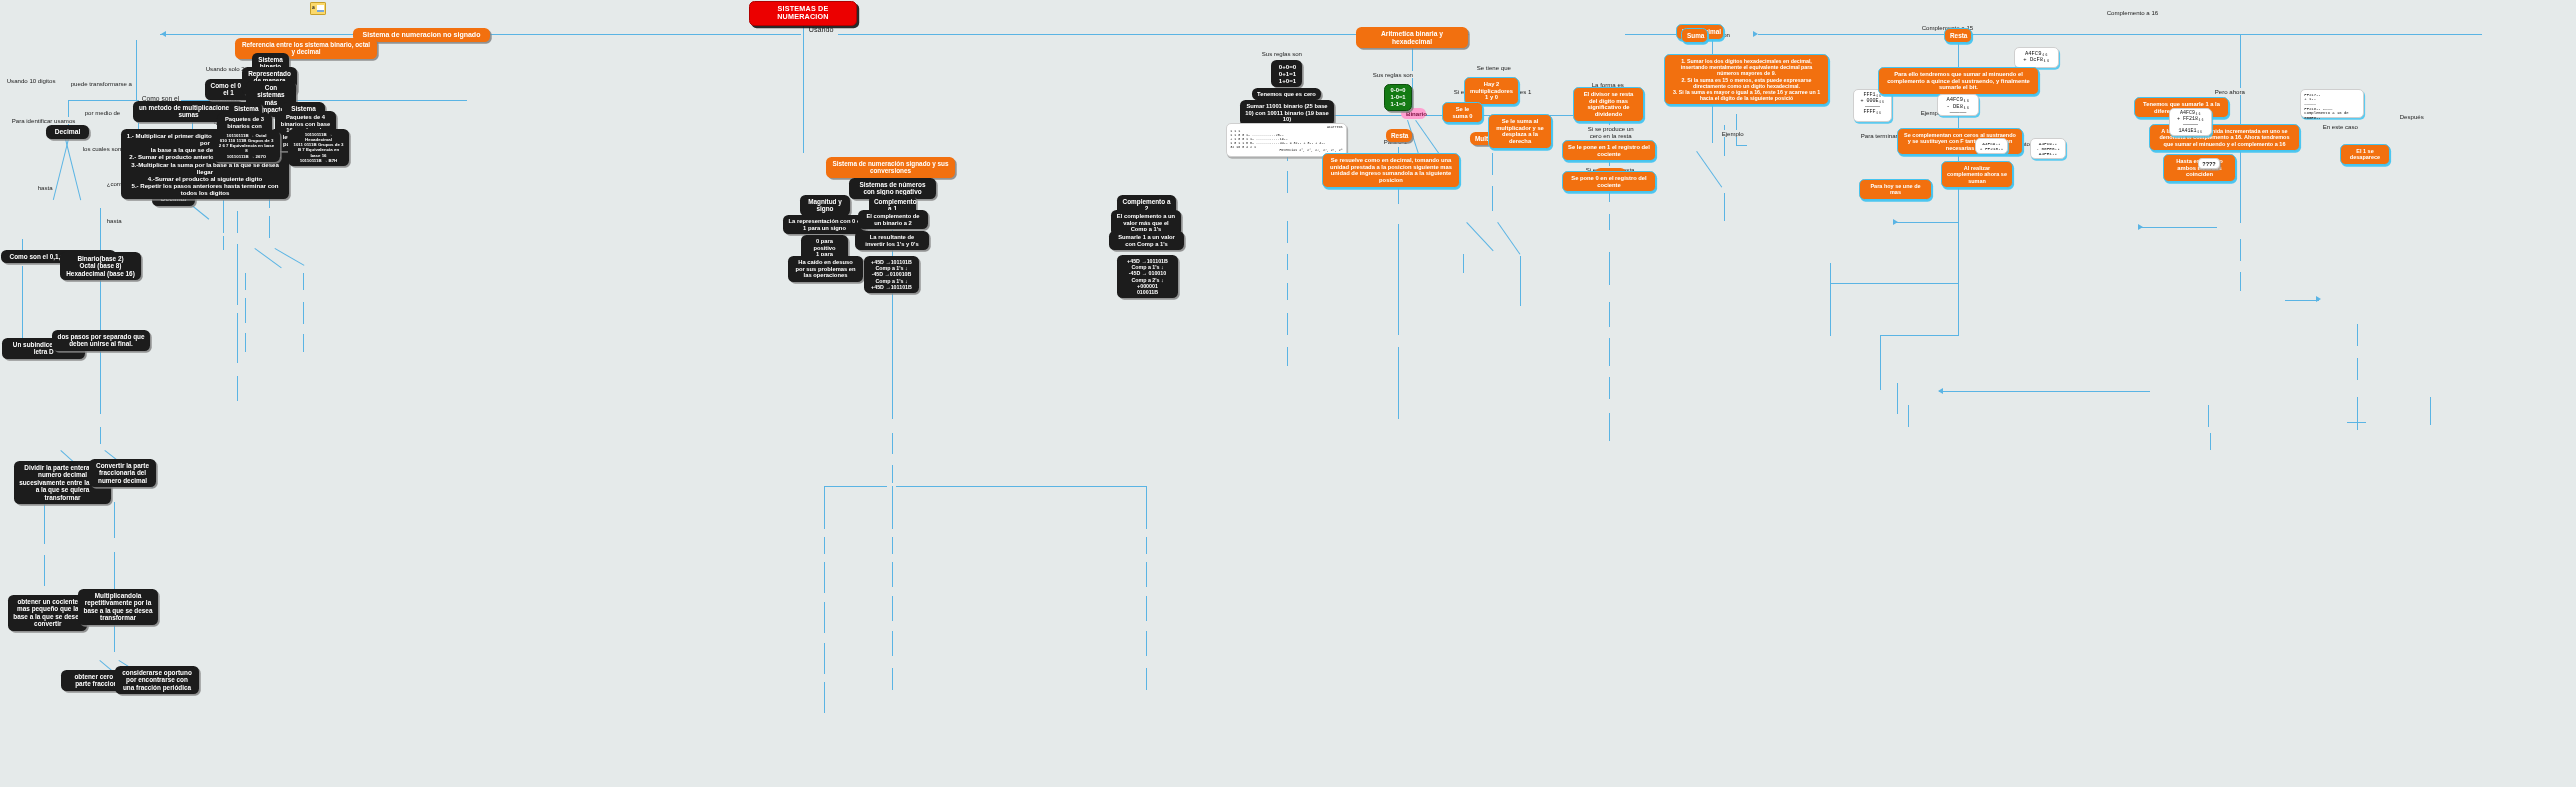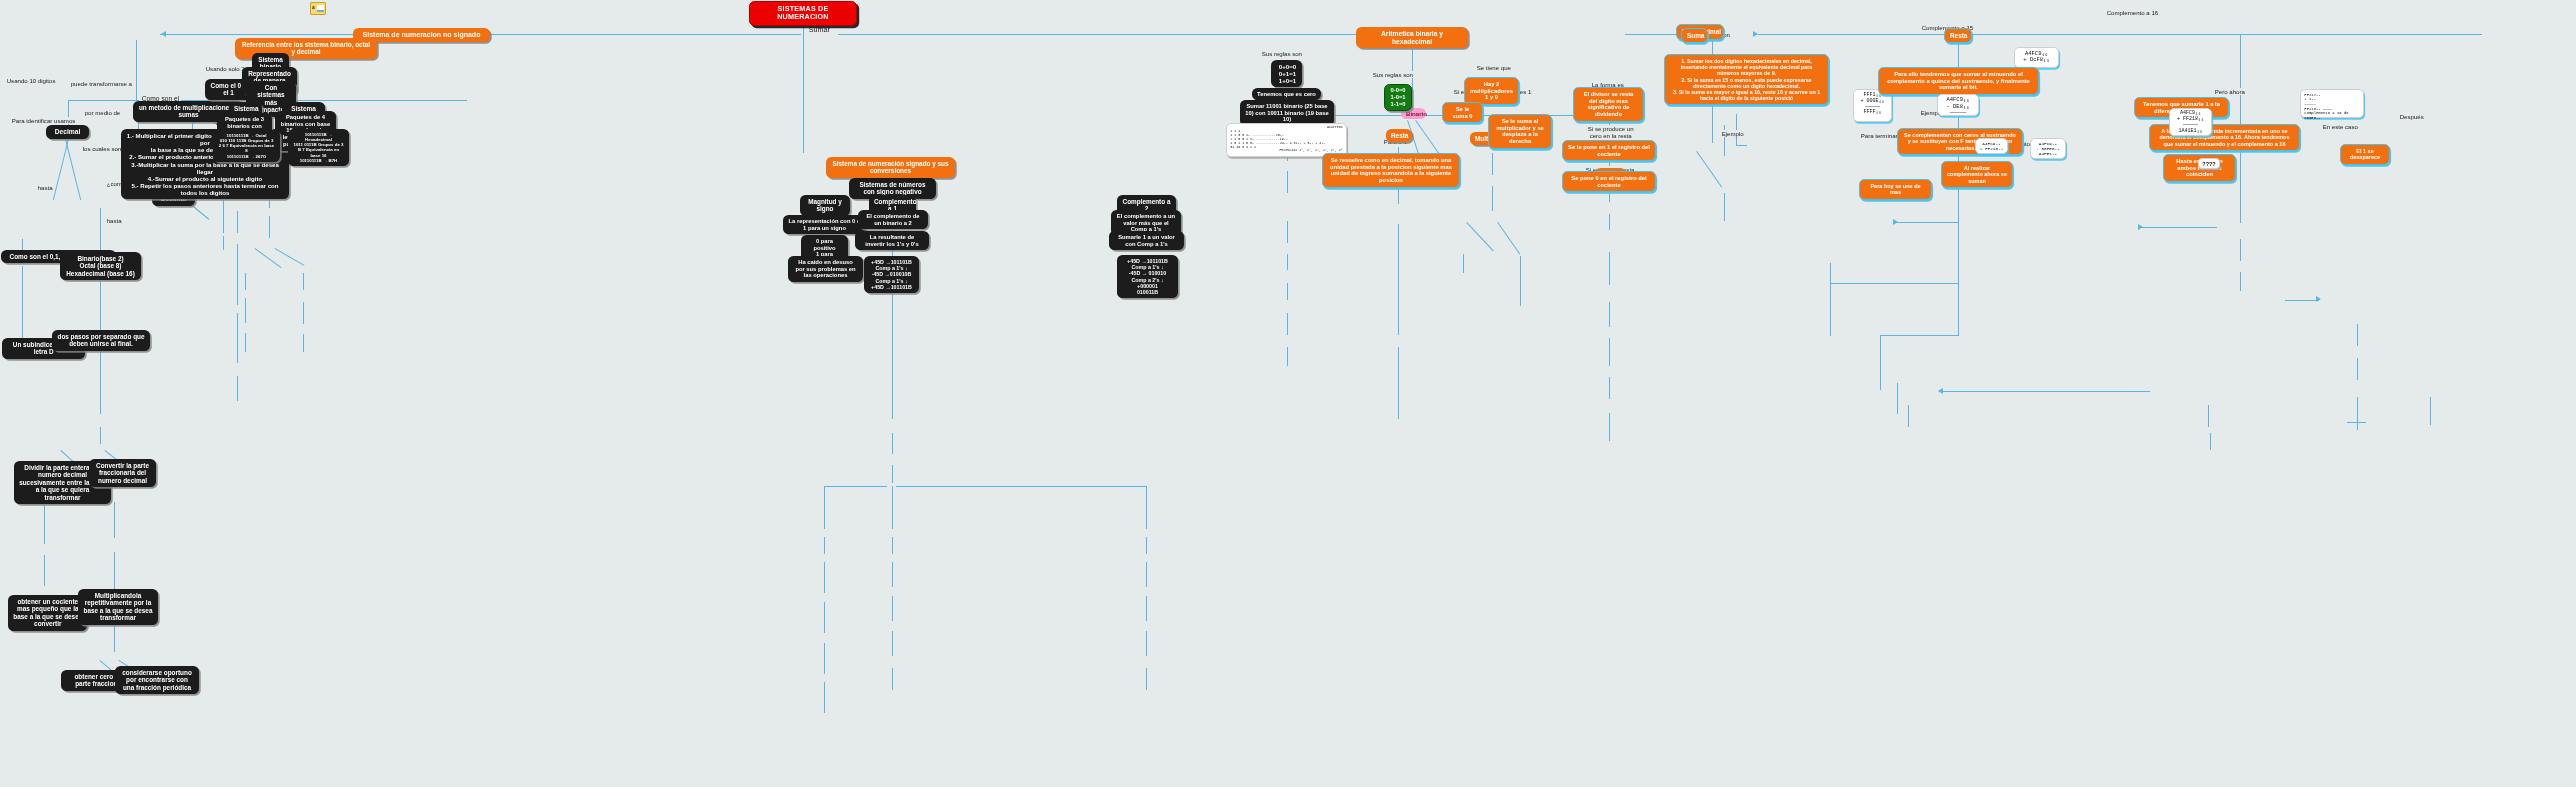--- a/index.html
+++ b/index.html
@@ -244,21 +244,21 @@
   <div class="ln lnv" style="left:2357px;top:358px;height:22px;"></div>
   <div class="ln lnh" style="left:1939px;top:391px;width:211px;"></div>
   <div class="arrow arrow-l" style="left:1938px;top:388px;"></div>
   <div class="ln lnv" style="left:1908px;top:405px;height:22px;"></div>
   <div class="ln lnv" style="left:2208px;top:405px;height:22px;"></div>
   <div class="ln lnv" style="left:2357px;top:397px;height:33px;"></div>
   <div class="ln lnv" style="left:2430px;top:397px;height:28px;"></div>
   <div class="ln lnh" style="left:2347px;top:422px;width:19.4px;"></div>
   <div class="ln lnv" style="left:2210px;top:433px;height:16.6px;"></div>
 
-  <div class="lbl" style="left:807px;top:25px;font-size:7.2px;">Sumar</div>
+  <div class="lbl" style="left:807px;top:25px;font-size:7.2px;">Usando</div>
   <div class="lbl" style="left:140px;top:95px;font-size:6.7px;">Como son el</div>
 
   <div class="lbl" style="left:5px;top:77px;font-size:6.1px;">Usando 10 digitos</div>
   <div class="lbl" style="left:10px;top:117px;font-size:6.1px;">Para identificar usamos</div>
   <div class="lbl" style="left:69px;top:80px;font-size:6.1px;">puede transformarse a</div>
   <div class="lbl" style="left:83px;top:109px;font-size:6.1px;">por medio de</div>
   <div class="lbl" style="left:81px;top:145px;font-size:6.1px;">los cuales son</div>
   <div class="lbl" style="left:36px;top:184px;font-size:6.1px;">hasta</div>
   <div class="lbl" style="left:105px;top:180px;font-size:6.1px;">¿como?</div>
   <div class="lbl" style="left:105px;top:217px;font-size:6.1px;">hasta</div>

